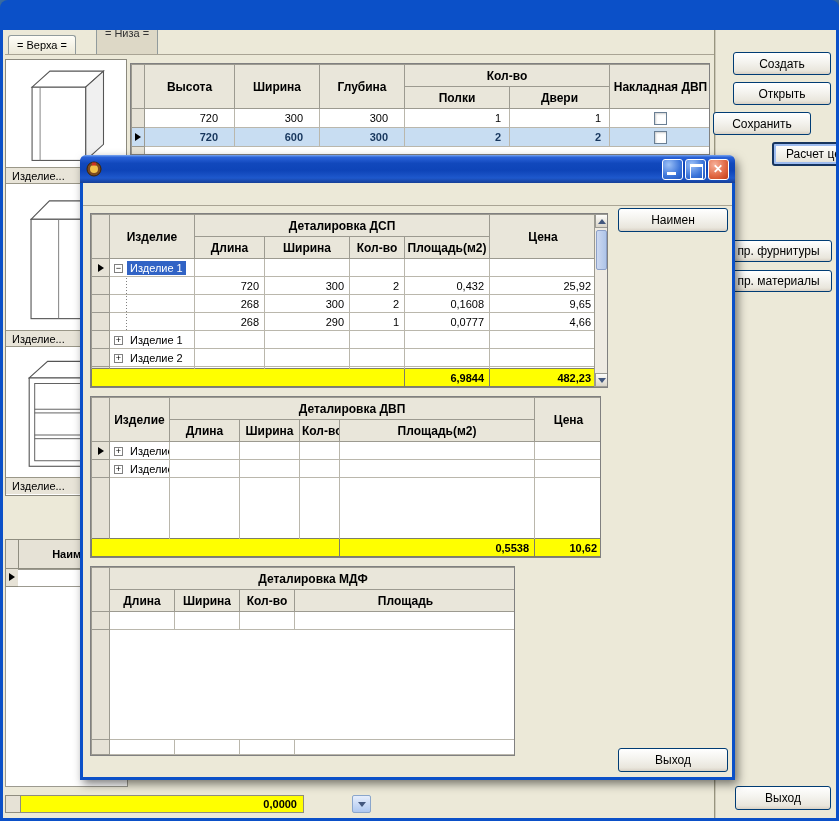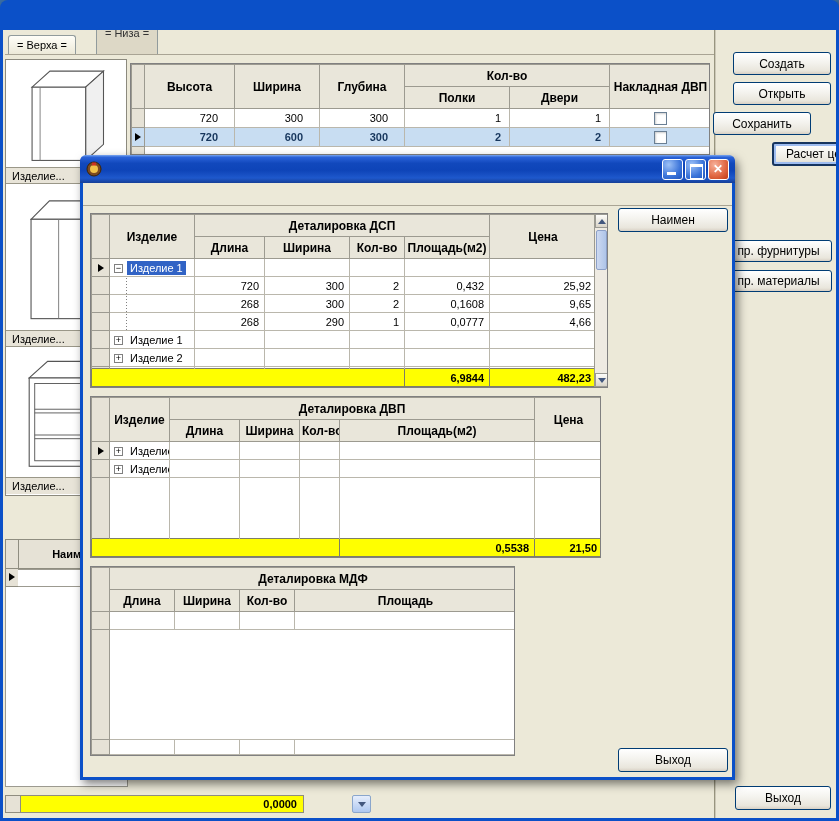--- a/index.html
+++ b/index.html
@@ -426,21 +426,21 @@
                   <td></td>
                   <td></td>
                   <td></td>
                   <td></td>
                   <td></td>
                   <td></td>
                 </tr>
               <tr class="total">
                 <td colspan="5"></td>
                 <td class="num">0,5538</td>
-                <td class="num">21,50</td>
+                <td class="num">10,62</td>
               </tr>
             </tbody>
           </table>
         </div>
 
         <div class="tblwrap" style="left:7px;top:360px;width:425px;height:190px">
           <table class="grid">
             <colgroup>
                 <col style="width:18px">
                 <col style="width:65px">

